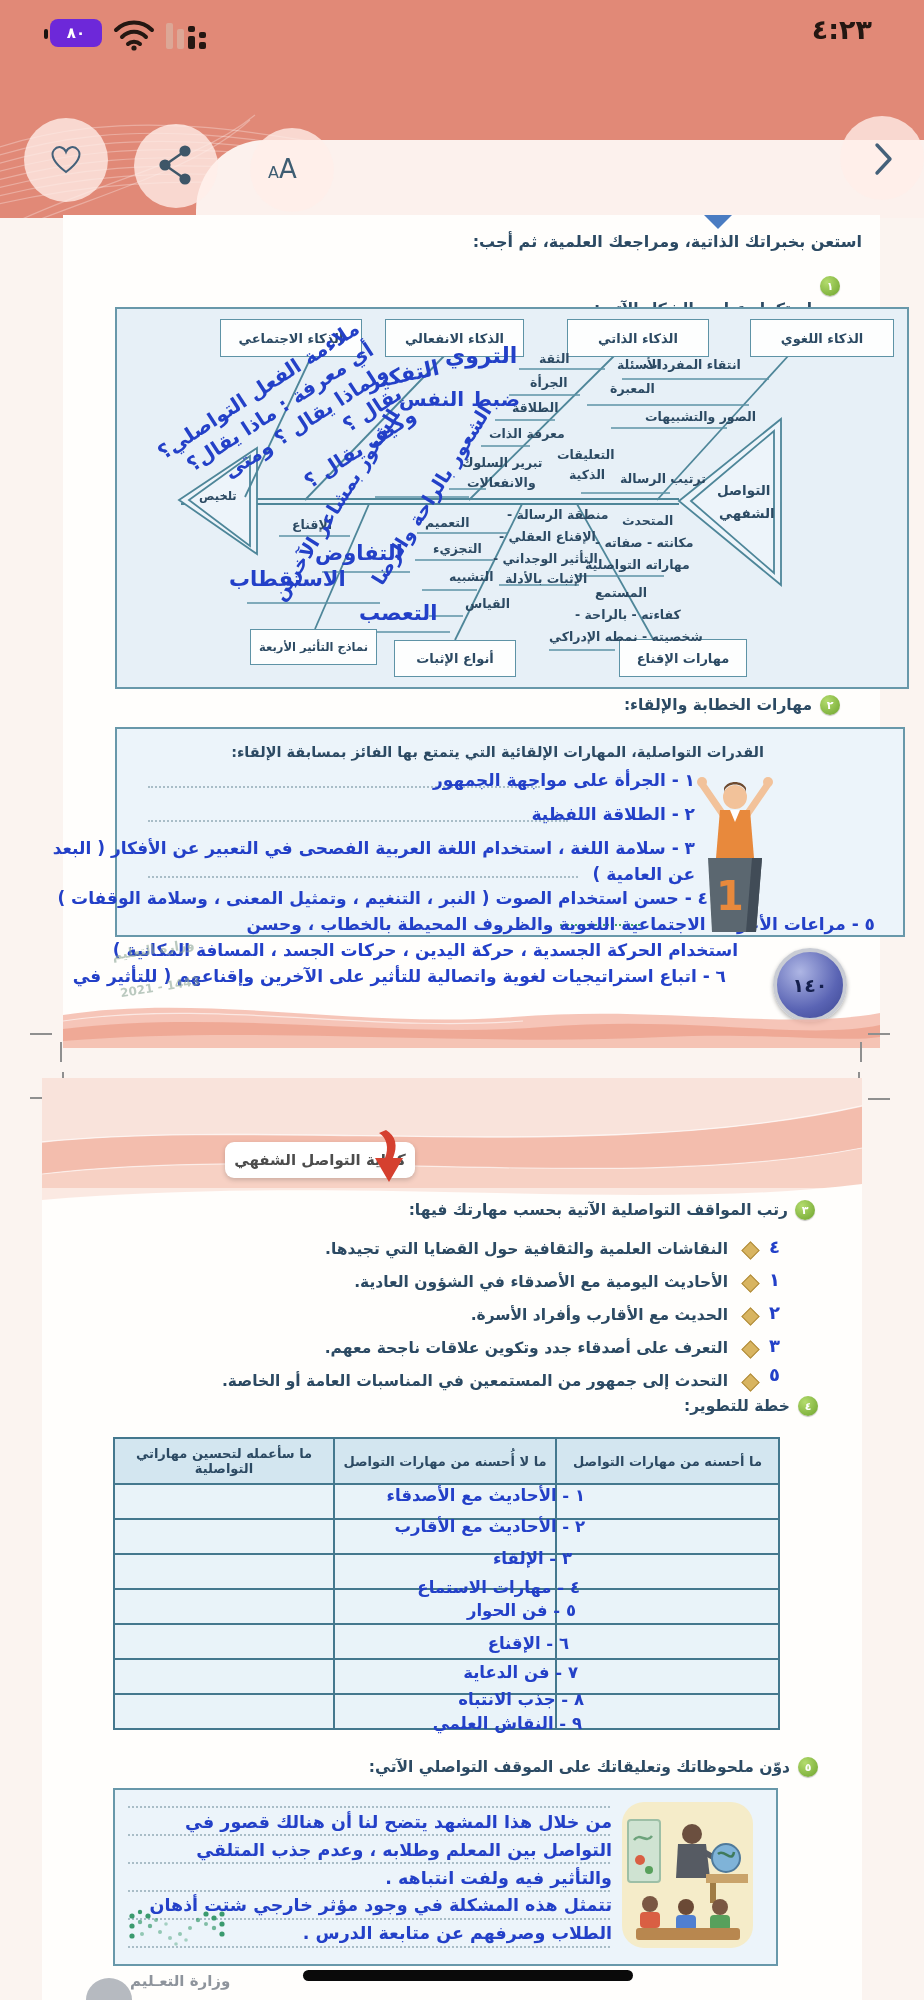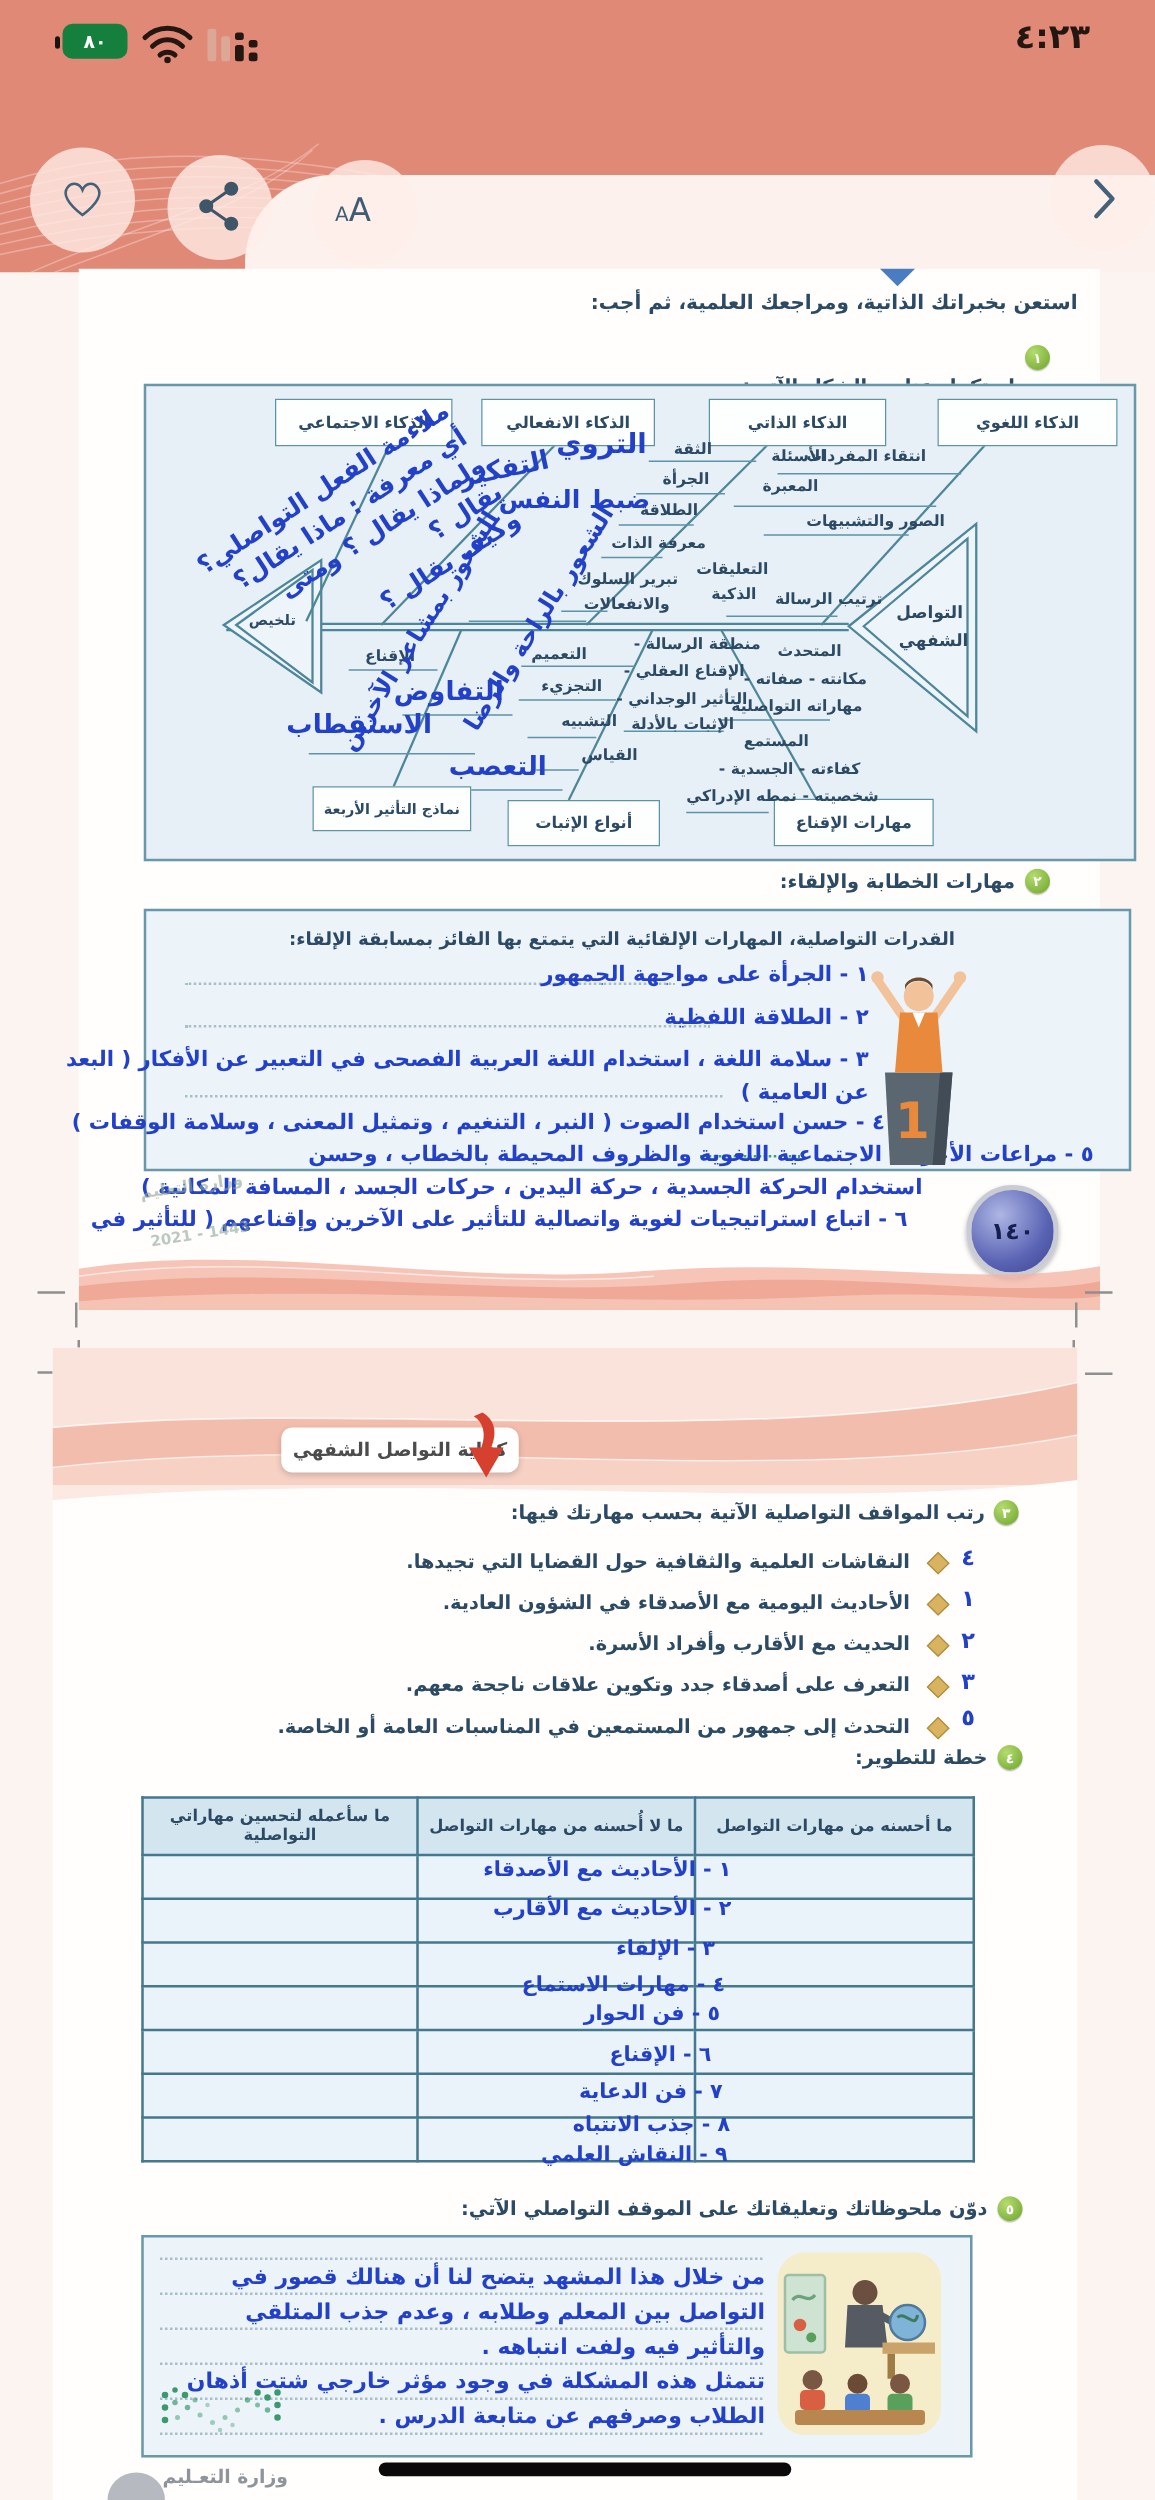--- a/index.html
+++ b/index.html
@@ -6,21 +6,21 @@
   .screen{position:relative;width:924px;height:2000px;overflow:hidden;background:#faf2ee;
           font-family:"DejaVu Sans",sans-serif;}
   .abs{position:absolute;}
   .nw{white-space:nowrap;}
   
   .hdr{left:0;top:0;width:924px;height:218px;background:#e18977;}
   .surface1{left:196px;top:140px;width:728px;height:80px;background:#fcf1ed;border-top-left-radius:70px;}
   .surface2{left:0;top:218px;width:924px;height:1782px;background:#fbf4f0;}
   .disc{width:84px;height:84px;border-radius:50%;background:rgba(255,238,233,.78);}
   .time{color:#241712;font-weight:bold;font-size:27px;}
-  .battpill{background:#15803d;border-radius:8px;color:#fff;font-size:15px;font-weight:bold;
+  .battpill{background:#6d28d9;border-radius:8px;color:#fff;font-size:15px;font-weight:bold;
             display:flex;align-items:center;justify-content:center;}
   .battcap{background:#191411;border-radius:2px;}
   
   .page{background:#fffefc;}
   .qcircle{width:20px;height:20px;border-radius:50%;color:#fff;font-size:11px;font-weight:bold;
            display:flex;align-items:center;justify-content:center;
            background:radial-gradient(circle at 35% 30%,#b4dc6e,#6da32c);box-shadow:0 1px 1px rgba(0,0,0,.25);}
   .pr{color:#2c4a63;font-weight:bold;direction:rtl;}
   .introtxt{font-size:16px;}
   .qtxt{font-size:15.5px;}
@@ -172,21 +172,21 @@
           <path d="M432,341 L498,341"></path>
           <path d="M382,276 L462,276"></path>
       </g>
     </svg>
 
     <div class="dbox" style="left:633px;top:10px;width:142px;height:36px;">الذكاء اللغوي</div>
     <div class="dbox" style="left:450px;top:10px;width:140px;height:36px;">الذكاء الذاتي</div>
     <div class="dbox" style="left:268px;top:10px;width:137px;height:36px;">الذكاء الانفعالي</div>
     <div class="dbox" style="left:103px;top:10px;width:140px;height:36px;">الذكاء الاجتماعي</div>
     <div class="dbox" style="left:502px;top:330px;width:126px;height:36px;">مهارات الإقناع</div>
-    <div class="dbox" style="left:289px;top:331px;width:120px;height:35px;">أنواع الإثبات</div>
+    <div class="dbox" style="left:277px;top:331px;width:120px;height:35px;">أنواع الإثبات</div>
     <div class="dbox" style="left:133px;top:320px;width:125px;height:34px;font-size:11.5px;">نماذج التأثير الأربعة</div>
 
     <div class="dlbl" style="left:600px;top:173px;font-size:13.5px;text-align:center;">التواصل</div>
     <div class="dlbl" style="left:602px;top:196px;font-size:13.5px;">الشفهي</div>
     <div class="dlbl" style="left:82px;top:180px;font-size:11.5px;">تلخيص</div>
 
     <div class="dlbl" style="left:528px;top:48px;">انتقاء المفردات</div>
     <div class="dlbl" style="left:500px;top:48px;">الأسئلة</div>
     <div class="dlbl" style="left:493px;top:72px;">المعبرة</div>
     <div class="dlbl" style="left:528px;top:100px;">الصور والتشبيهات</div>
@@ -200,21 +200,21 @@
     <div class="dlbl" style="left:345px;top:146px;">تبرير السلوك</div>
     <div class="dlbl" style="left:350px;top:166px;">والانفعالات</div>
     <div class="dlbl" style="left:390px;top:198px;">منطقة الرسالة -</div>
     <div class="dlbl" style="left:382px;top:220px;">الإقناع العقلي -</div>
     <div class="dlbl" style="left:376px;top:242px;">التأثير الوجداني -</div>
     <div class="dlbl" style="left:388px;top:262px;">الإثبات بالأدلة</div>
     <div class="dlbl" style="left:505px;top:204px;">المتحدث</div>
     <div class="dlbl" style="left:478px;top:226px;">مكانته - صفاته -</div>
     <div class="dlbl" style="left:468px;top:248px;">مهاراته التواصلية</div>
     <div class="dlbl" style="left:478px;top:276px;">المستمع</div>
-    <div class="dlbl" style="left:458px;top:298px;">كفاءته - الجسدية -</div>
+    <div class="dlbl" style="left:458px;top:298px;">كفاءته - بالراحة -</div>
     <div class="dlbl" style="left:432px;top:320px;">شخصيته - نمطه الإدراكي</div>
     <div class="dlbl" style="left:308px;top:206px;">التعميم</div>
     <div class="dlbl" style="left:316px;top:232px;">التجزيء</div>
     <div class="dlbl" style="left:332px;top:260px;">التشبيه</div>
     <div class="dlbl" style="left:348px;top:287px;">القياس</div>
     <div class="dlbl" style="left:175px;top:208px;">الإقناع</div>
 
     <div class="dhw" style="left:328px;top:34px;font-size:22px;">التروي</div>
     <div class="dhw" style="left:250px;top:54px;font-size:21px;transform:rotate(-12deg);">التفكير</div>
     <div class="dhw" style="left:282px;top:78px;font-size:20px;">ضبط النفس</div>

